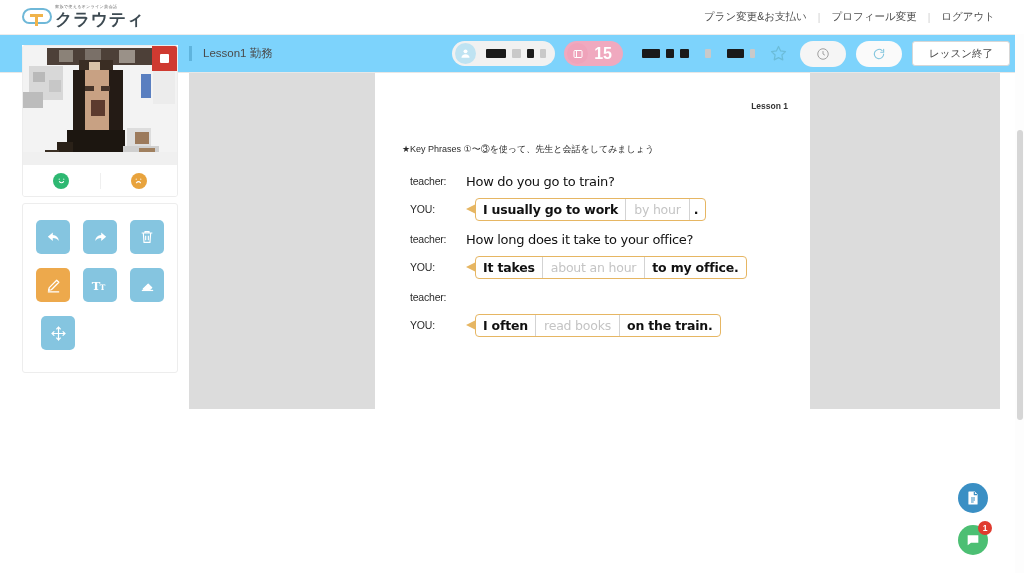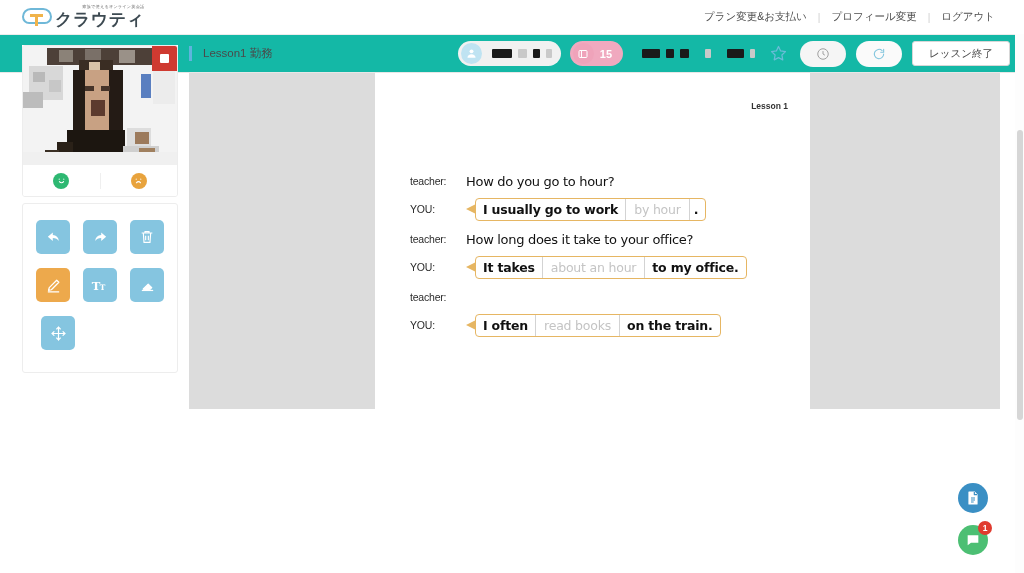--- a/index.html
+++ b/index.html
@@ -10,21 +10,21 @@
     overflow: hidden;
   }
 
   
   .header {
     position: absolute; top: 0; left: 0;
     width: 1024px; height: 34px;
     background: #ffffff;
     display: flex; align-items: center;
   }
-  .logo { display: flex; align-items: flex-end; margin-left: 22px; text-align: right; }
+  .logo { display: flex; align-items: flex-end; margin-left: 22px; }
   .logo-mark { position: relative; width: 30px; height: 24px; }
   .logo-cloud {
     position: absolute; left: 0; top: 2px;
     width: 30px; height: 16px;
     border: 2.2px solid #6fb8d8; border-radius: 11px 11px 9px 9px;
     background: #fff;
   }
   .logo-stem {
     position: absolute; left: 13px; top: 9px;
     width: 3px; height: 11px; background: #f0b34a;
@@ -47,21 +47,21 @@
     display: flex; align-items: center; gap: 0;
     font-size: 10.5px; color: #4c4c4c;
   }
   .header-nav a { color: #4c4c4c; text-decoration: none; padding: 0 11px; white-space: nowrap; }
   .nav-sep { color: #cfcfcf; font-size: 10px; }
 
   
   .toolbar {
     position: absolute; top: 34px; left: 0;
     width: 1024px; height: 39px;
-    background: #14b8a6;
+    background: #7dd3fc;
     border-top: 1px solid #ececec;
     border-bottom: 1px solid #e7e7e7;
     display: flex; align-items: center;
   }
   .lesson-title-wrap { display: flex; align-items: center; margin-left: 189px; }
   .title-bar { width: 3px; height: 15px; background: #5fb4dd; margin-right: 11px; }
   .lesson-title { font-size: 11.5px; color: #4a4a4a; white-space: nowrap; }
 
   .tb-right { margin-left: auto; display: flex; align-items: center; margin-right: 14px; }
 
@@ -77,21 +77,21 @@
     width: 21px; height: 21px; border-radius: 50%;
     display: flex; align-items: center; justify-content: center;
     flex: 0 0 auto;
   }
   .circ-icon.blue { background: #bfe3f2; }
   .circ-icon.pinkish { background: #efa3ba; }
   .redact {
     height: 9px; background: #1a1a1a; border-radius: 1px; margin-left: 5px;
   }
   .redact.soft { background: #c9c9c9; }
-  .pill .count { font-size: 11px; color: #ffffff; margin-left: 6px; font-weight: bold; }
+  .pill .count { font-size: 16px; color: #ffffff; margin-left: 6px; font-weight: bold; }
 
   .redact-group { display: flex; align-items: center; margin-left: 4px; margin-right: 6px; }
   .redact-group .redact { margin-left: 6px; }
 
   .star-btn {
     width: 19px; height: 19px; margin-left: 8px; margin-right: 12px;
     display: flex; align-items: center; justify-content: center;
     color: #6bbcd8; font-size: 19px; line-height: 1;
   }
   .round-btn {
@@ -457,26 +457,27 @@
   </div>
 </div>
 
 <div class="canvas-area">
   <div class="paper">
     <div class="paper-inner">
 
       <div class="lesson-num">Lesson 1</div>
 
 
+      <div class="key-phrase-line">★Key Phrases ①〜③を使って、先生と会話をしてみましょう</div>
 
       <div class="dialogue">
 
         <div class="d-row">
           <div class="speaker">teacher:</div>
-          <div class="q-text">How do you go to hour?</div>
+          <div class="q-text">How do you go to train?</div>
         </div>
         <div class="d-row ans">
           <div class="speaker">YOU:</div>
           <div class="bubble-wrap">
             <div class="tail"></div>
             <div class="bubble">
               <div class="bub-seg">I usually go to work</div>
               <div class="bub-blank">by hour</div>
               <div class="bub-seg period">.</div>
             </div>

